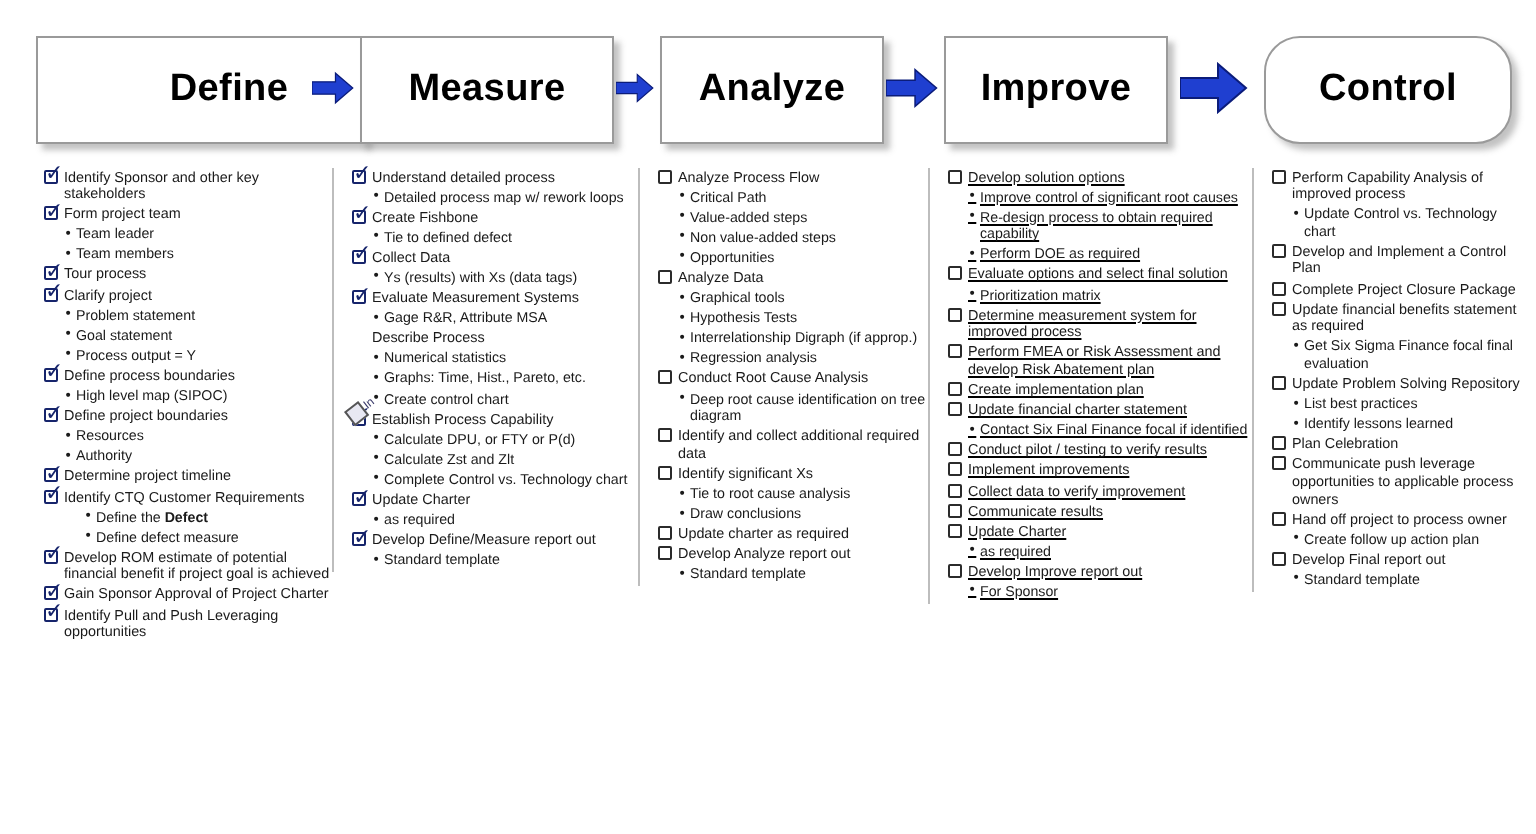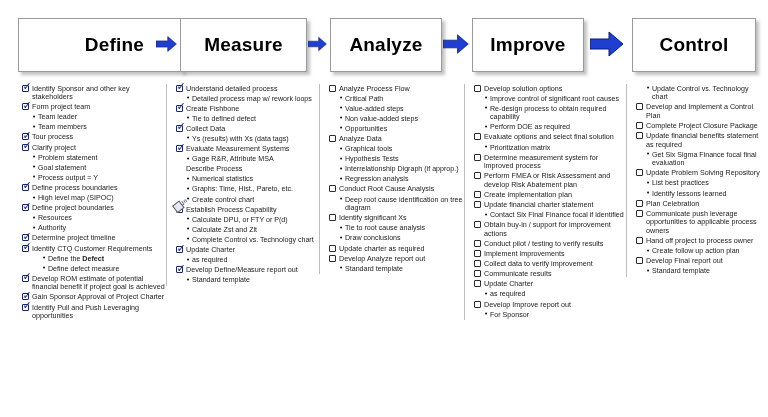--- a/index.html
+++ b/index.html
@@ -122,21 +122,21 @@
         </svg>
       </div>
       <div class="phase-box" style="position: absolute; left: 472px; width: 110px; top: 4px;">
         <div class="phase-title">Improve</div>
       </div>
       <div class="arrow" style="position: absolute; left: 590px; top: 17px;">
         <svg width="34" height="26" viewBox="0 0 34 26">
           <path d="M0 8 L19 8 L19 1 L33 13 L19 25 L19 18 L0 18 Z" fill="#1f3fd0" stroke="#0b1c7a" stroke-width="1"></path>
         </svg>
       </div>
-      <div class="phase-box" style="position: absolute; left: 632px; width: 122px; top: 4px;">
+      <div class="phase-box" style="position: absolute; left: 632px; width: 122px; top: 4px; border-radius: 18px;">
         <div class="phase-title">Control</div>
       </div>
     </div>
 
   <div class="cols" id="cols">
       <div class="col" style="position: absolute; left: 18px; width: 155px; top: 0px;">
         <ul class="list">
           <li class="item">
             <span class="cb checked">
               <span class="tick">✓</span>
@@ -390,20 +390,24 @@
           <li class="item">
             <span class="cb"></span>
             <span class="txt">Conduct Root Cause Analysis</span>
           </li>
           <li class="item sub ind1">
             <span class="bul">•</span>
             <span class="txt">Deep root cause identification on tree diagram</span>
           </li>
           <li class="item">
             <span class="cb"></span>
+            <span class="txt">Identify and collect additional required data</span>
+          </li>
+          <li class="item">
+            <span class="cb"></span>
             <span class="txt">Identify significant Xs</span>
           </li>
           <li class="item sub ind1">
             <span class="bul">•</span>
             <span class="txt">Tie to root cause analysis</span>
           </li>
           <li class="item sub ind1">
             <span class="bul">•</span>
             <span class="txt">Draw conclusions</span>
           </li>
@@ -414,21 +418,21 @@
           <li class="item">
             <span class="cb"></span>
             <span class="txt">Develop Analyze report out</span>
           </li>
           <li class="item sub ind1">
             <span class="bul">•</span>
             <span class="txt">Standard template</span>
           </li>
         </ul>
       </div>
-      <div class="col" style="position: absolute; left: 470px; width: 160px; top: 0px;">
+      <div class="col" style="position: absolute; left: 470px; width: 160px; top: 0px; text-decoration: underline;">
         <div class="col-sep" style="left: -6px;"></div>
         <ul class="list">
           <li class="item">
             <span class="cb"></span>
             <span class="txt">Develop solution options</span>
           </li>
           <li class="item sub ind1">
             <span class="bul">•</span>
             <span class="txt">Improve control of significant root causes</span>
           </li>
@@ -460,24 +464,20 @@
             <span class="cb"></span>
             <span class="txt">Create implementation plan</span>
           </li>
           <li class="item">
             <span class="cb"></span>
             <span class="txt">Update financial charter statement</span>
           </li>
           <li class="item sub ind1">
             <span class="bul">•</span>
             <span class="txt">Contact Six Final Finance focal if identified</span>
-          </li>
-          <li class="item">
-            <span class="cb"></span>
-            <span class="txt">Obtain buy-in / support for improvement actions</span>
           </li>
           <li class="item">
             <span class="cb"></span>
             <span class="txt">Conduct pilot / testing to verify results</span>
           </li>
           <li class="item">
             <span class="cb"></span>
             <span class="txt">Implement improvements</span>
           </li>
           <li class="item">
@@ -502,20 +502,24 @@
           </li>
           <li class="item sub ind1">
             <span class="bul">•</span>
             <span class="txt">For Sponsor</span>
           </li>
         </ul>
       </div>
       <div class="col" style="position: absolute; left: 632px; width: 136px; top: 0px;">
         <div class="col-sep" style="left: -6px;"></div>
         <ul class="list">
+          <li class="item">
+            <span class="cb"></span>
+            <span class="txt">Perform  Capability Analysis of improved process</span>
+          </li>
           <li class="item sub ind1">
             <span class="bul">•</span>
             <span class="txt">Update Control vs. Technology chart</span>
           </li>
           <li class="item">
             <span class="cb"></span>
             <span class="txt">Develop and Implement a Control Plan</span>
           </li>
           <li class="item">
             <span class="cb"></span>

